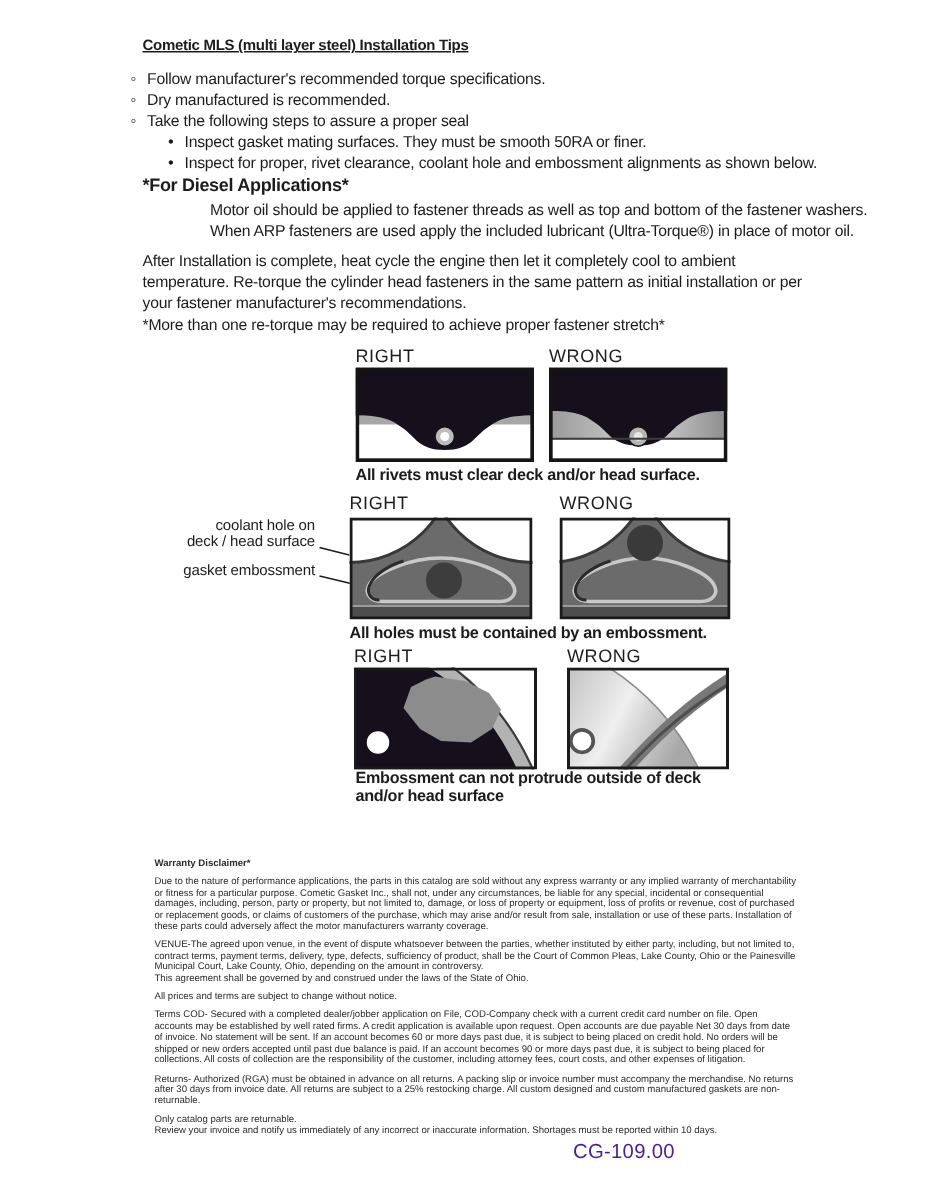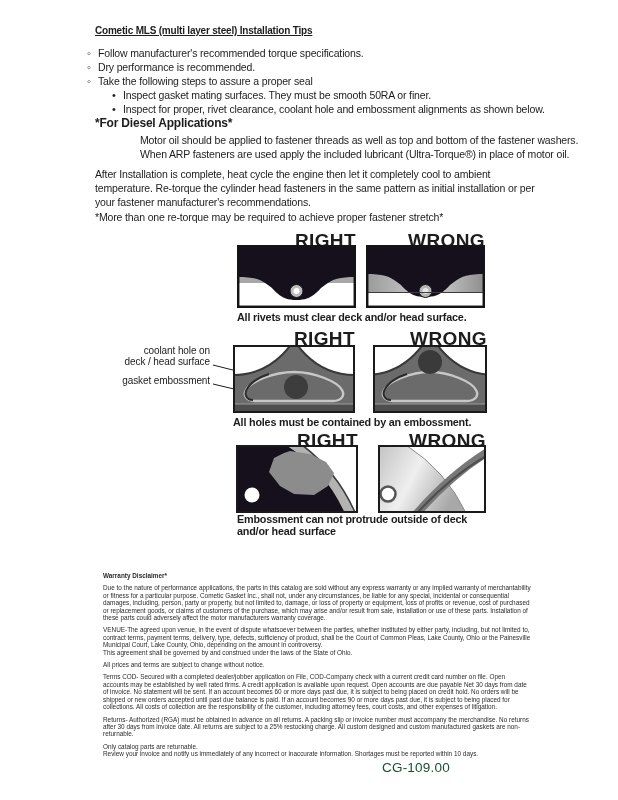--- a/index.html
+++ b/index.html
@@ -7,39 +7,39 @@
         font-family:"Liberation Sans",sans-serif;color:#1c1c1c;overflow:hidden;}
   .abs{position:absolute;}
   .title{left:95px;top:25px;font-size:10px;font-weight:bold;text-decoration:underline;letter-spacing:-0.2px;}
   .tips{left:87px;top:46px;font-size:10.5px;letter-spacing:-0.15px;width:470px;}
   .tip{position:relative;line-height:14px;padding-left:11px;}
   .tip::before{content:"◦";position:absolute;left:0;top:0;font-size:11px;}
   .tip.sub{margin-left:25px;}
   .tip.sub::before{content:"•";}
   .diesel-h{left:95px;top:116px;font-size:12px;font-weight:bold;letter-spacing:-0.2px;}
   .bodyp{width:452px;font-size:10.5px;line-height:14px;letter-spacing:-0.15px;}
-  .dlabel{font-weight:bold;font-size:19px;letter-spacing:0.4px;text-align:right;}
+  .dlabel{font-weight:normal;font-size:12px;letter-spacing:0.4px;text-align:left;}
   .caption{font-weight:bold;font-size:10.8px;letter-spacing:-0.2px;}
   .ann{font-size:10px;line-height:11px;text-align:right;letter-spacing:-0.1px;}
   .dbox{display:block;}
   .legal{left:103px;top:572px;width:428px;font-size:6.4px;line-height:7.4px;color:#2b2b2b;letter-spacing:0;}
   .legal p{margin:0 0 5px 0;white-space:pre-line;}
   .legal .legal-h{font-weight:bold;margin-bottom:5px;}
-  .pageno{left:382px;top:760px;font-size:13.5px;color:#14532d;letter-spacing:0.2px;}
+  .pageno{left:382px;top:760px;font-size:13.5px;color:#4c1d95;letter-spacing:0.2px;}
 </style>
 </head>
 <body>
 
 <div class="page">
 
   <div class="abs title">Cometic MLS (multi layer steel) Installation Tips</div>
 
   <div class="abs tips">
     <div class="tip">Follow manufacturer's recommended torque specifications.</div>
-    <div class="tip">Dry performance is recommended.</div>
+    <div class="tip">Dry manufactured is recommended.</div>
     <div class="tip">Take the following steps to assure a proper seal</div>
     <div class="tip sub">Inspect gasket mating surfaces.  They must be smooth 50RA or finer.</div>
     <div class="tip sub">Inspect for proper, rivet clearance, coolant hole and embossment alignments as shown below.</div>
   </div>
 
   <div class="abs diesel-h">*For Diesel Applications*</div>
   <div class="abs bodyp" style="left:95px;top:133px;margin-left:45px;">Motor oil should be applied to fastener threads as well as top and bottom of the fastener washers. When ARP fasteners are used apply the included lubricant (Ultra-Torque®) in place of motor oil.</div>
   <div class="abs bodyp" style="left:95px;top:167px;">After Installation is complete, heat cycle the engine then let it completely cool to ambient temperature. Re-torque the cylinder head fasteners in the same pattern as initial installation or per your fastener manufacturer's recommendations.</div>
   <div class="abs bodyp" style="left:95px;top:210px;">*More than one re-torque may be required to achieve proper fastener stretch*</div>
 

